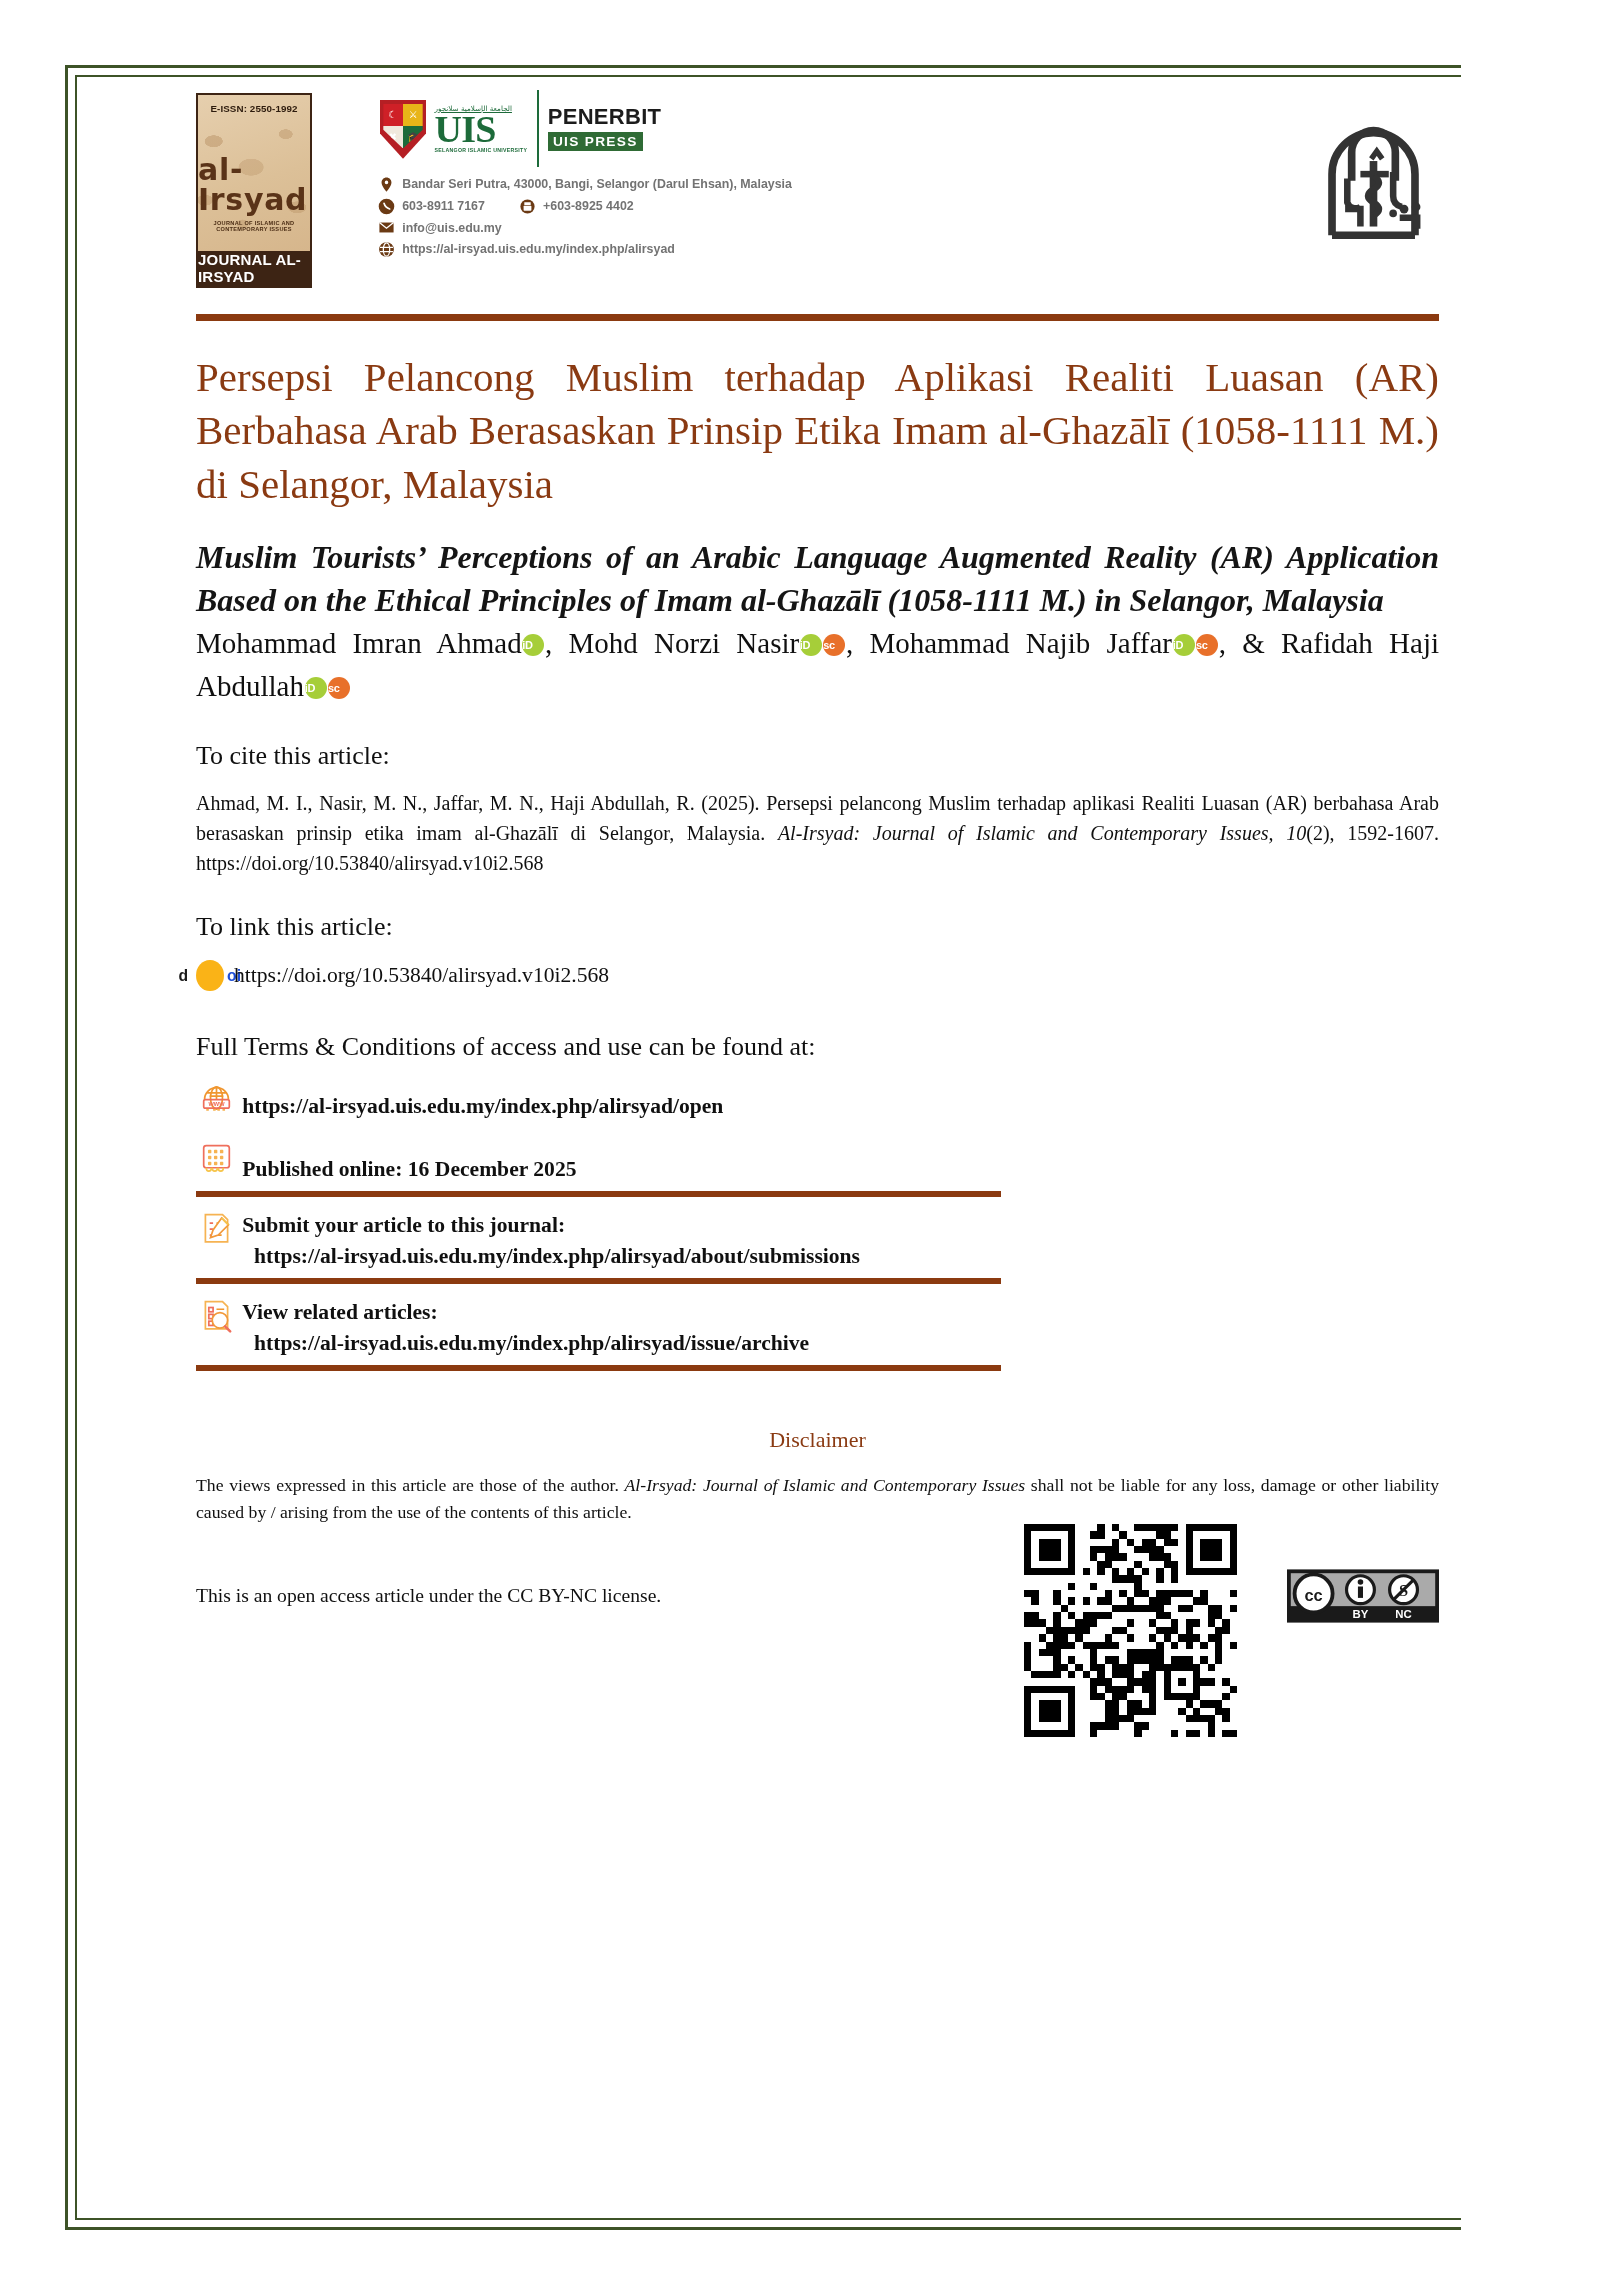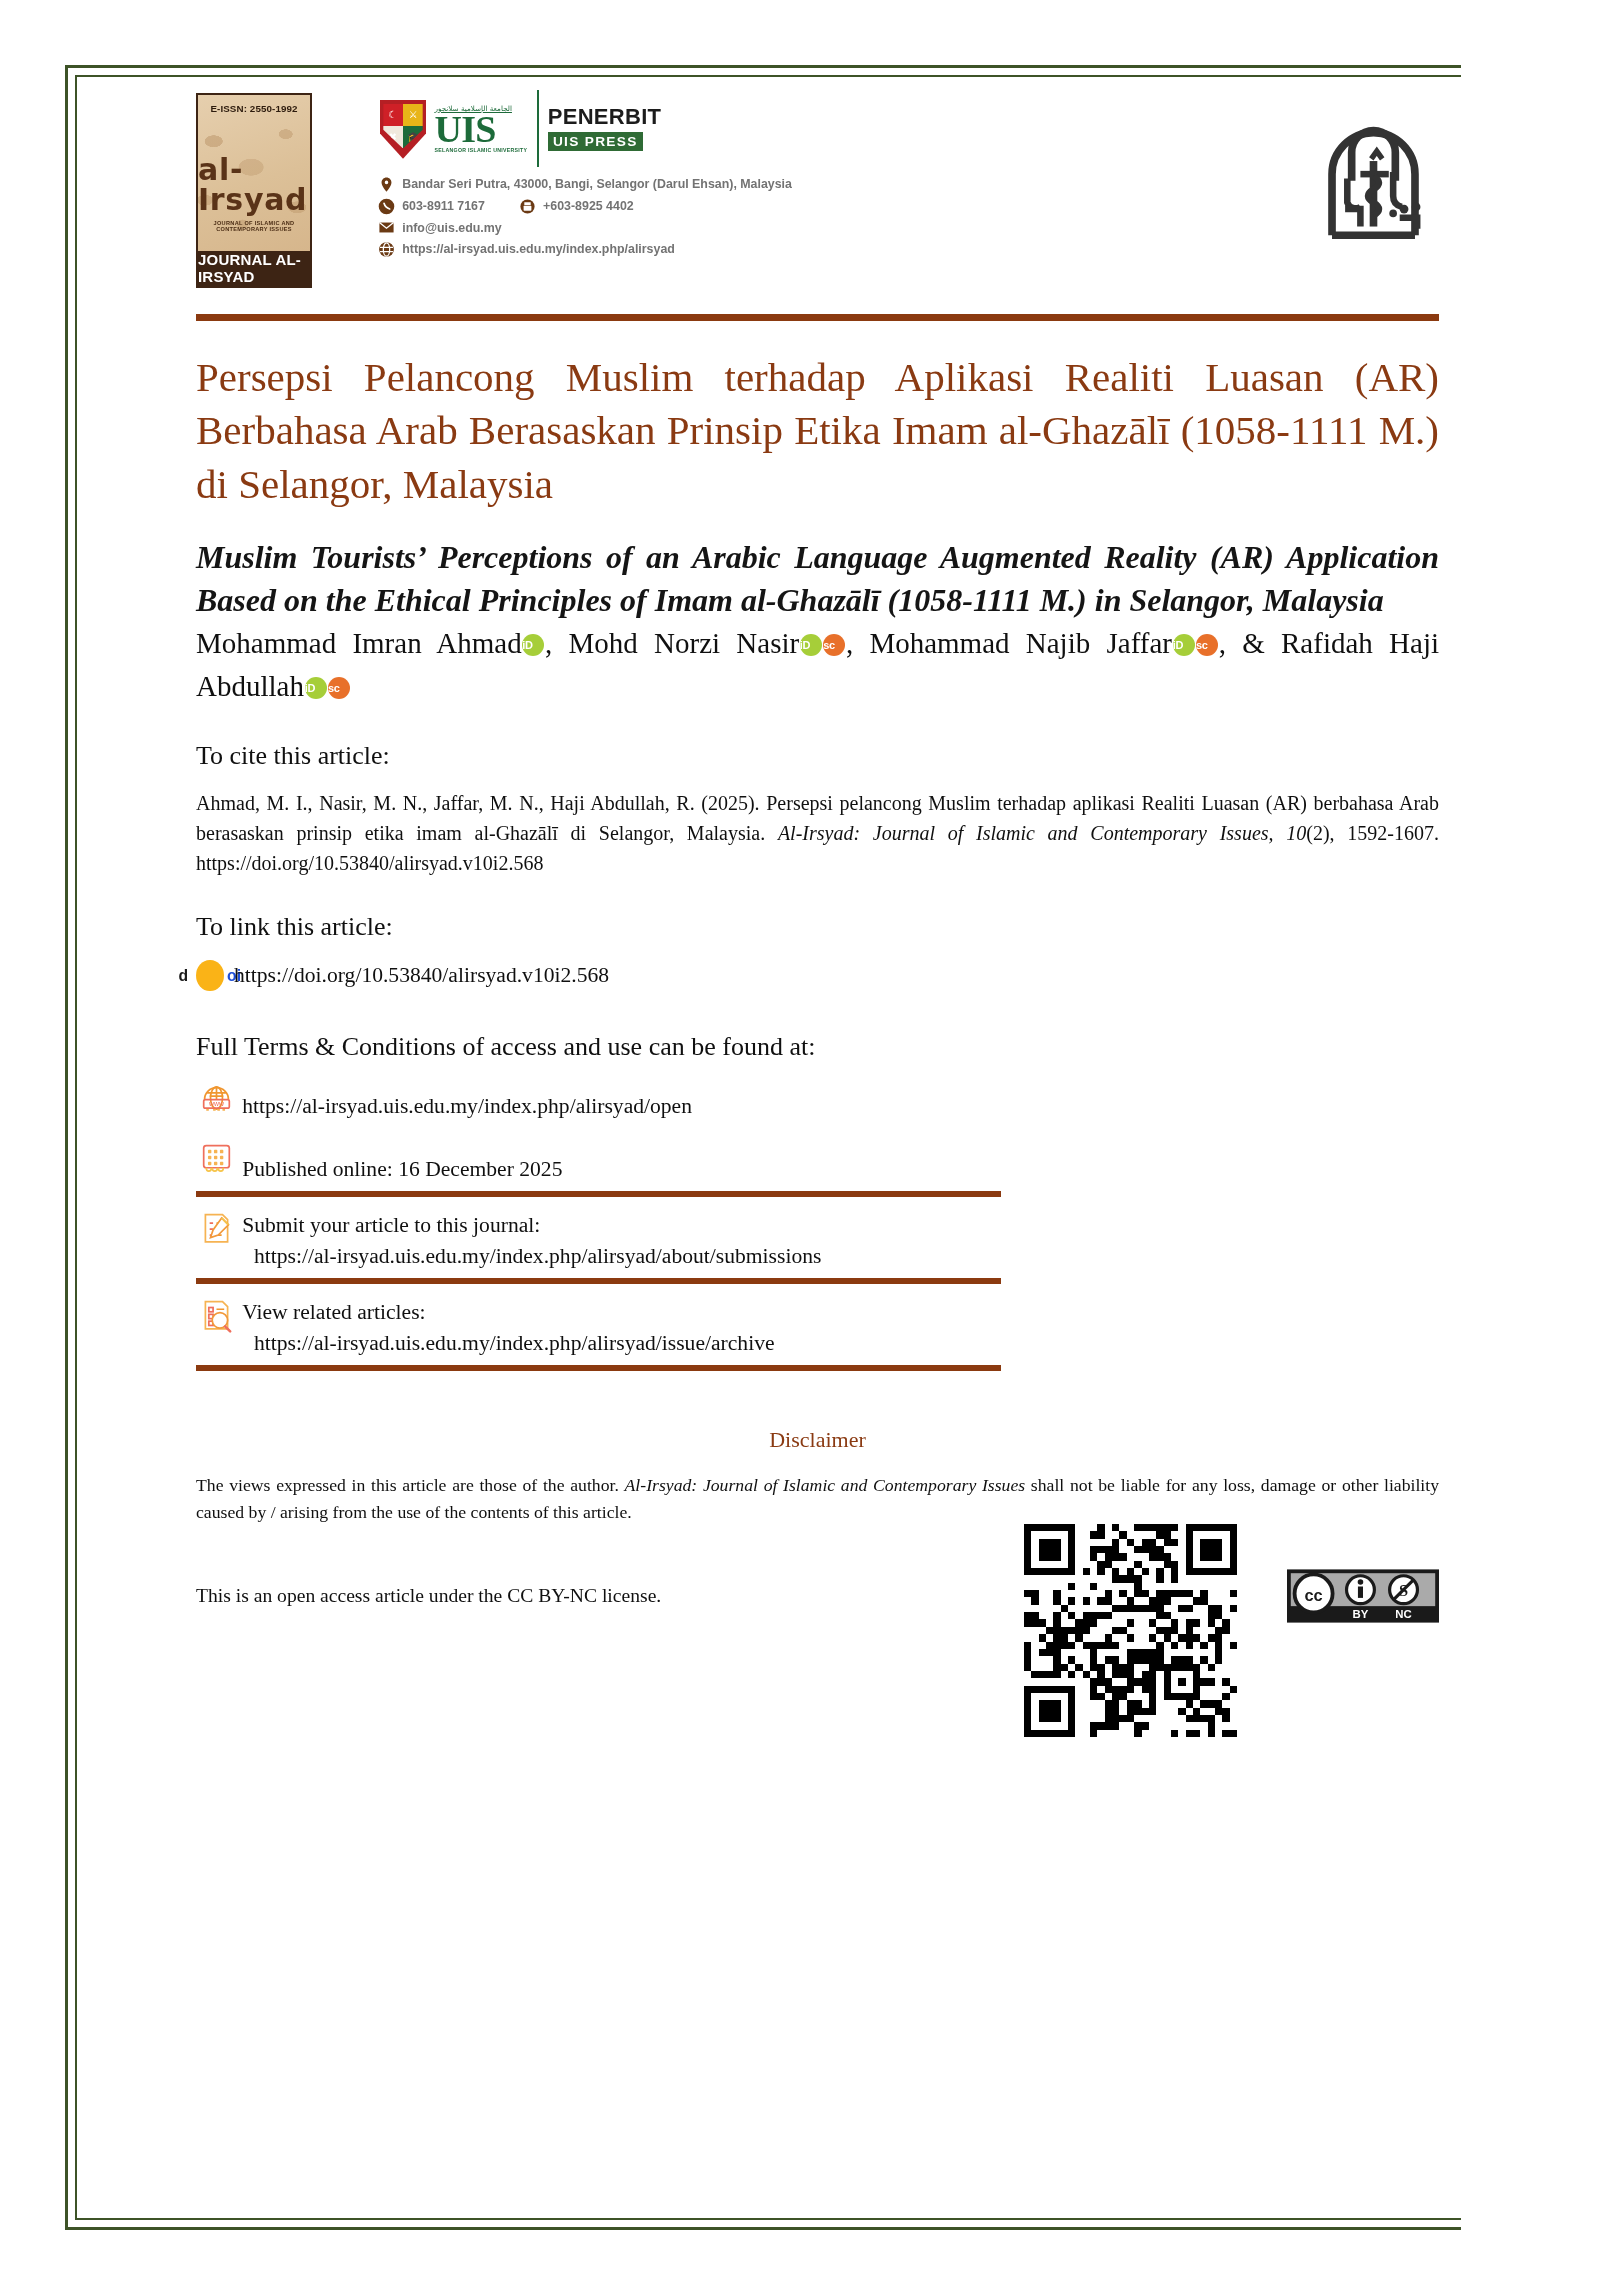--- a/index.html
+++ b/index.html
@@ -354,20 +354,21 @@
 
   
   .terms-head {
     margin-top: 41px;
     font-size: 26px;
     color: #101010;
   }
   .terms-block {
     width: 805px;
     margin-top: 2.6px;
+    font-weight: bold;
   }
   .term-row {
     display: flex;
     align-items: flex-start;
     padding: 9.2px 0 6.5px;
   }
   .term-icon {
     width: 41px;
     height: 41px;
     flex: 0 0 auto;

